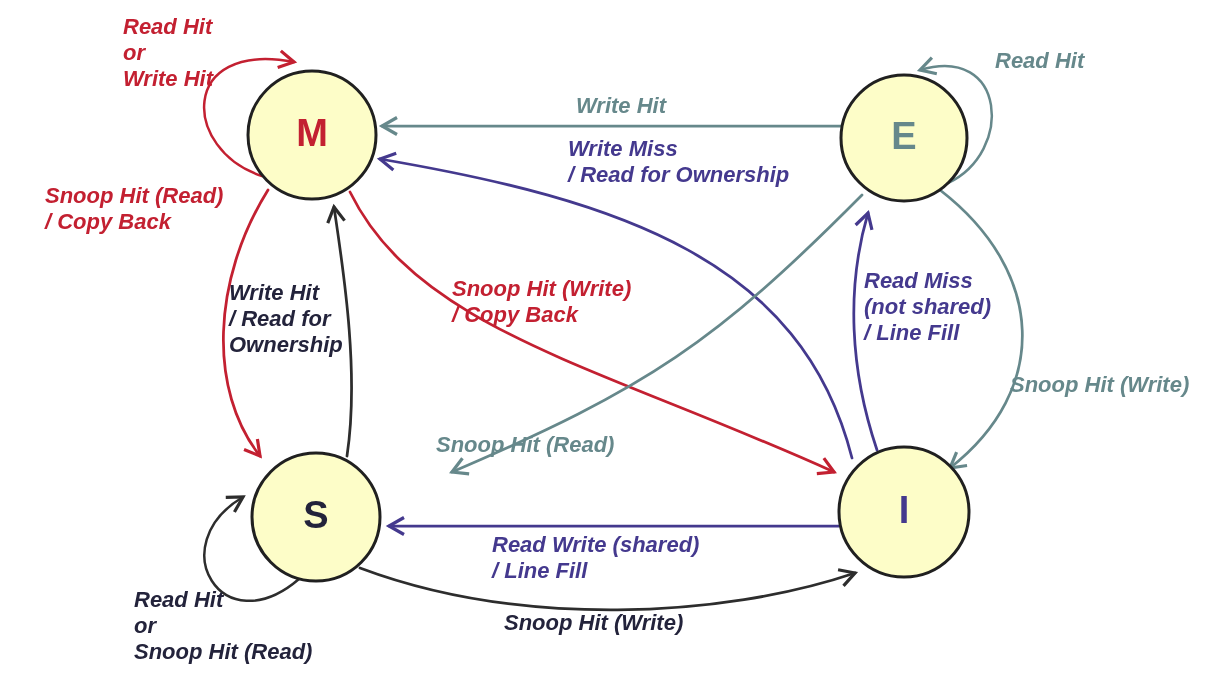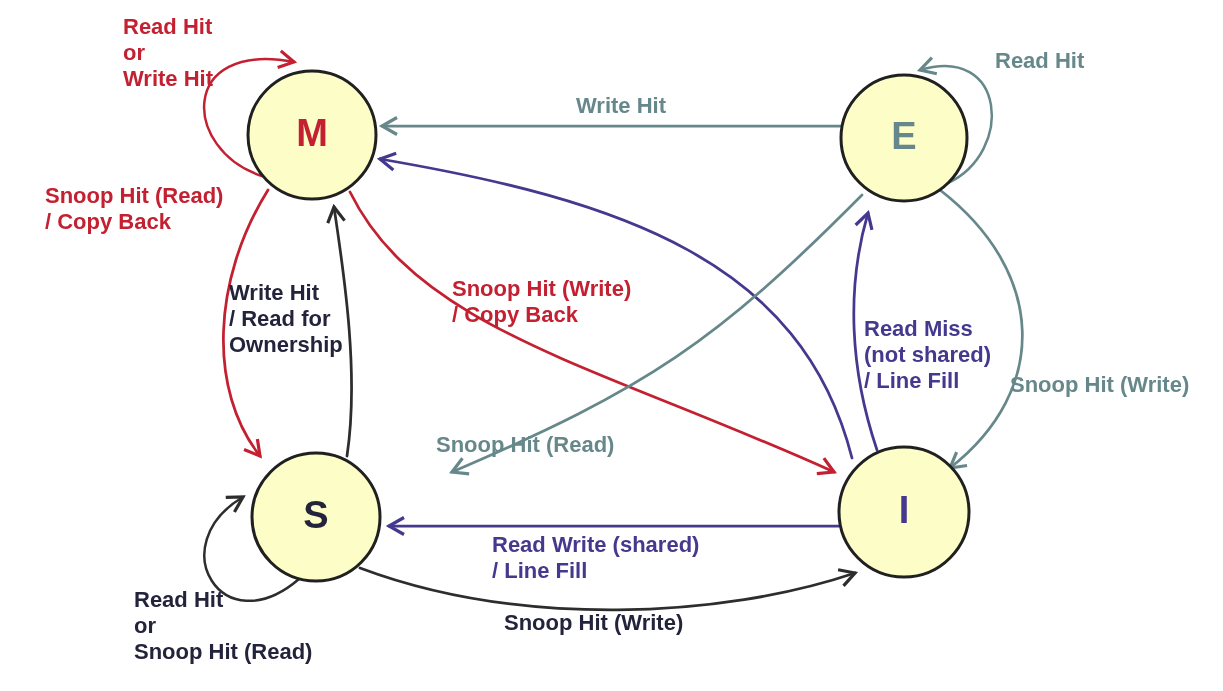--- a/index.html
+++ b/index.html
@@ -20,20 +20,21 @@
   .loop{stroke-width:2.5;stroke-linecap:round;}
   .state-circle{fill:var(--node_fill);stroke:var(--node_border);stroke-width:3;}
   
   .lbl{
     position:absolute;
     font-weight:bold;
     font-size:22px;
     line-height:26px;
     white-space:pre-line;
     letter-spacing:0px;
+    font-style:italic;
   }
   .c-red{color:var(--red);}
   .c-gray{color:var(--gray);}
   .c-purple{color:var(--purple);}
   .c-dark{color:var(--dark_text);}
   .state-letter{
     position:absolute;
     transform:translate(-50%,-54%);
     font-weight:bold;
     font-size:38px;
@@ -84,28 +85,30 @@
   <div class="state-letter c-red" style="left:312px;top:135px;">M</div>
   <div class="state-letter c-gray" style="left:904px;top:138px;">E</div>
   <div class="state-letter c-dark" style="left:316px;top:517px;">S</div>
   <div class="state-letter c-purple" style="left:904px;top:512px;">I</div>
 
   <div class="lbl c-red" style="left:123px;top:14px;">Read Hit
 or
 Write Hit</div>
   <div class="lbl c-gray" style="left:995px;top:48px;">Read Hit</div>
   <div class="lbl c-gray" style="left:576px;top:93px;">Write Hit</div>
+  <div class="lbl c-purple" style="left:568px;top:136px;">Write Miss
+/ Read for Ownership</div>
   <div class="lbl c-red" style="left:45px;top:183px;">Snoop Hit (Read)
 / Copy Back</div>
   <div class="lbl c-dark" style="left:229px;top:280px;">Write Hit
 / Read for
 Ownership</div>
   <div class="lbl c-red" style="left:452px;top:276px;">Snoop Hit (Write)
 / Copy Back</div>
-  <div class="lbl c-purple" style="left:864px;top:268px;margin-top:48px;">Read Miss
+  <div class="lbl c-purple" style="left:864px;top:268px;">Read Miss
 (not shared)
 / Line Fill</div>
   <div class="lbl c-gray" style="left:1010px;top:372px;">Snoop Hit (Write)</div>
   <div class="lbl c-gray" style="left:436px;top:432px;">Snoop Hit (Read)</div>
   <div class="lbl c-purple" style="left:492px;top:532px;">Read Write (shared)
 / Line Fill</div>
   <div class="lbl c-dark" style="left:134px;top:587px;">Read Hit
 or
 Snoop Hit (Read)</div>
   <div class="lbl c-dark" style="left:504px;top:610px;">Snoop Hit (Write)</div>

